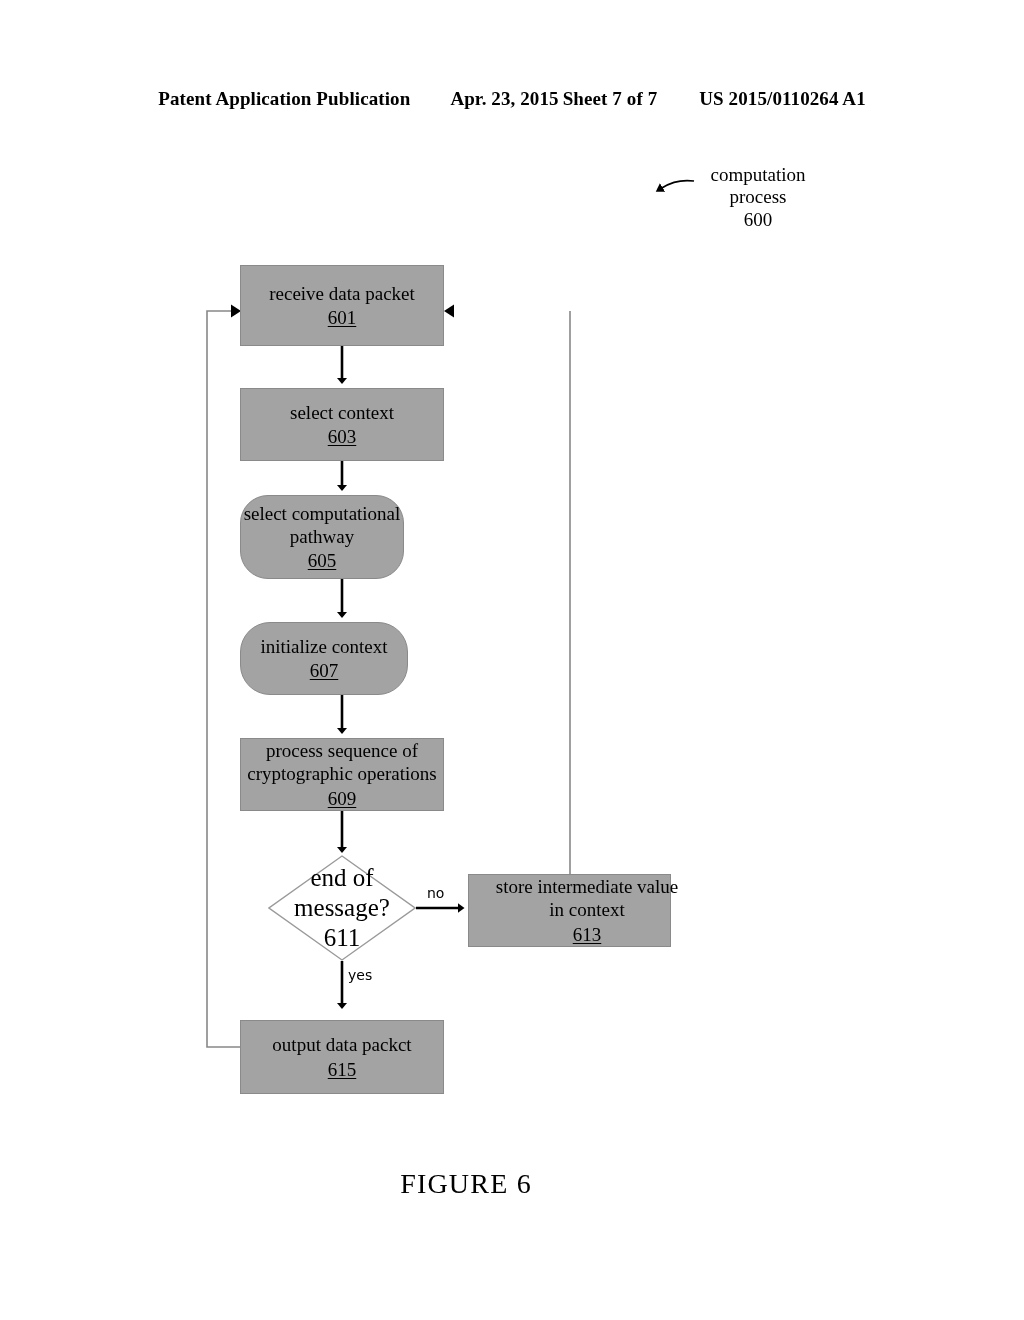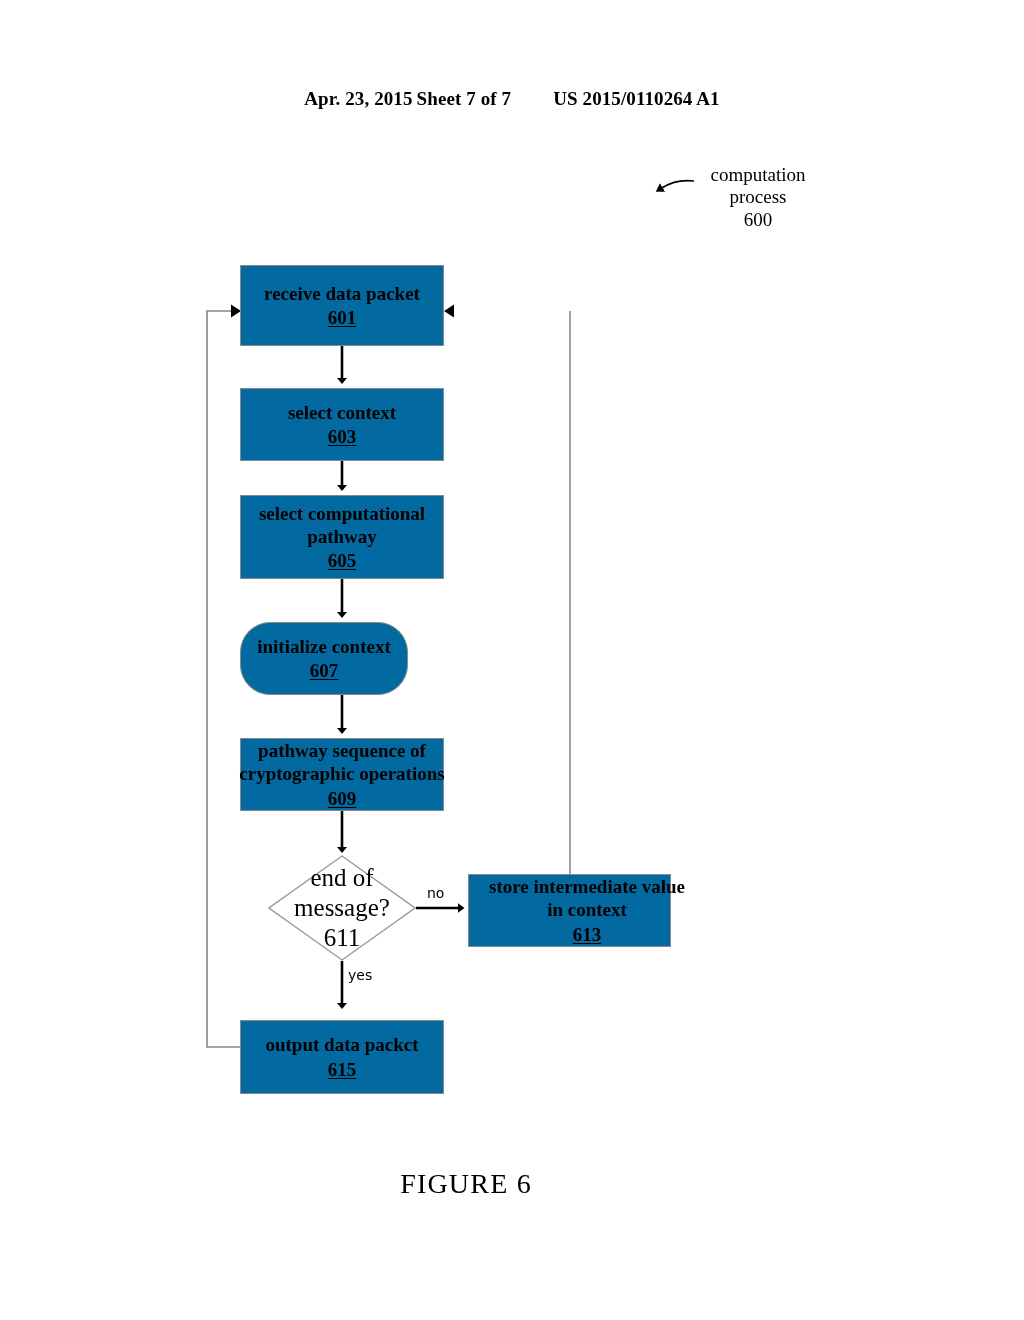--- a/index.html
+++ b/index.html
@@ -44,42 +44,41 @@
     left: 0;
     width: 1024px;
     height: 1320px;
   }
 
   
   .node {
     position: absolute;
     box-sizing: border-box;
     border: 1px solid #8a8a8a;
-    background: #0369a1;
+    background: #a3a3a3;
     display: flex;
     flex-direction: column;
     align-items: center;
     justify-content: center;
     text-align: center;
     font-size: 19px;
     line-height: 1.22;
     z-index: 3;
-    font-weight: bold;
   }
   .node .lbl { display: block; white-space: nowrap; }
   .node .ref {
     display: block;
     text-decoration: underline;
     text-underline-offset: 2px;
     margin-top: 1px;
   }
 
   #node-601 { left: 240px; top: 265px;  width: 204px; height: 81px; }
   #node-603 { left: 240px; top: 388px;  width: 204px; height: 73px; }
-  #node-605 { left: 240px; top: 495px;  width: 204px; height: 84px; }
+  #node-605 { left: 240px; top: 495px;  width: 164px; height: 84px; border-radius: 28px; }
   #node-607 { left: 240px; top: 622px;  width: 168px; height: 73px; border-radius: 30px; }
   #node-609 { left: 240px; top: 738px;  width: 204px; height: 73px; }
   #node-613 { left: 468px; top: 874px;  width: 203px; height: 73px; padding-left: 35px; }
   #node-615 { left: 240px; top: 1020px; width: 204px; height: 74px; }
 
   
   #node-611 {
     position: absolute;
     left: 268px;
     top: 855px;
@@ -140,20 +139,21 @@
     text-align: center;
     font-size: 28px;
     letter-spacing: 1.2px;
     z-index: 4;
   }
 </style>
 </head>
 <body>
 
 <div class="page-header">
+  <span class="hdr-left">Patent Application Publication</span>
   <span class="hdr-mid">
     <span>Apr. 23, 2015</span><span class="hdr-sheet">Sheet 7 of 7</span>
   </span>
   <span class="hdr-right">US 2015/0110264 A1</span>
 </div>
 
 <svg id="figure-canvas" viewBox="0 0 1024 1320" xmlns="http://www.w3.org/2000/svg">
   <defs>
     <marker id="arrowDown" markerWidth="10" markerHeight="10" refX="3" refY="5" orient="auto" markerUnits="userSpaceOnUse">
       <path d="M0,0 L6,5 L0,10 Z" fill="#000000"></path>
@@ -209,21 +209,21 @@
   <span class="lbl">pathway</span>
   <span class="ref">605</span>
 </div>
 
 <div class="node" id="node-607">
   <span class="lbl">initialize context</span>
   <span class="ref">607</span>
 </div>
 
 <div class="node" id="node-609">
-  <span class="lbl">pathway sequence of</span>
+  <span class="lbl">process sequence of</span>
   <span class="lbl">cryptographic operations</span>
   <span class="ref">609</span>
 </div>
 
 <div id="node-611">
   <svg class="diamond-svg" viewBox="0 0 148 106" xmlns="http://www.w3.org/2000/svg">
     <polygon points="74,1 147,53 74,105 1,53" fill="#ffffff" stroke="#9a9a9a" stroke-width="1.4"></polygon>
   </svg>
   <div class="diamond-text">
     <span class="lbl">end of</span>

